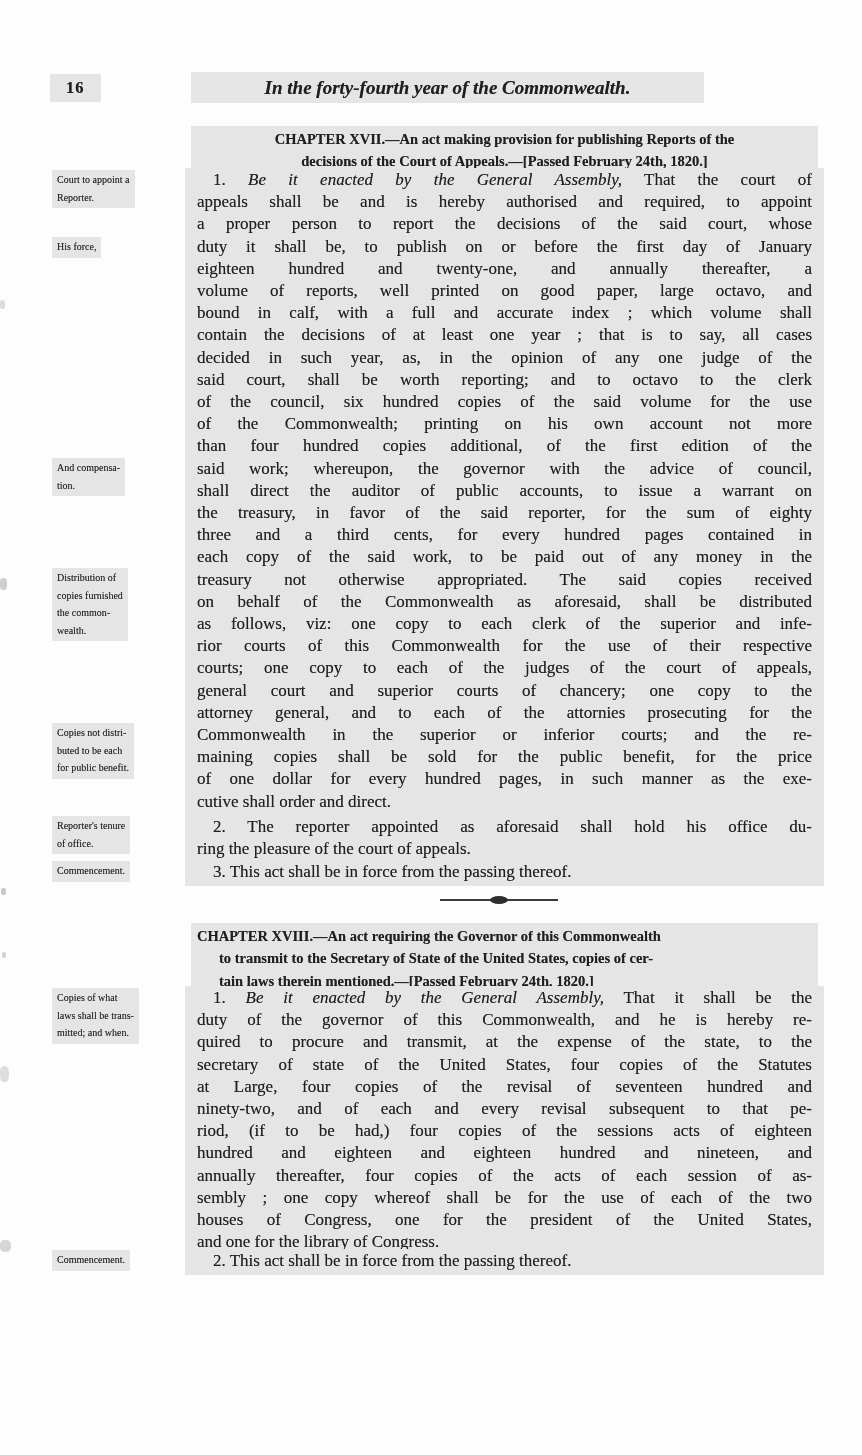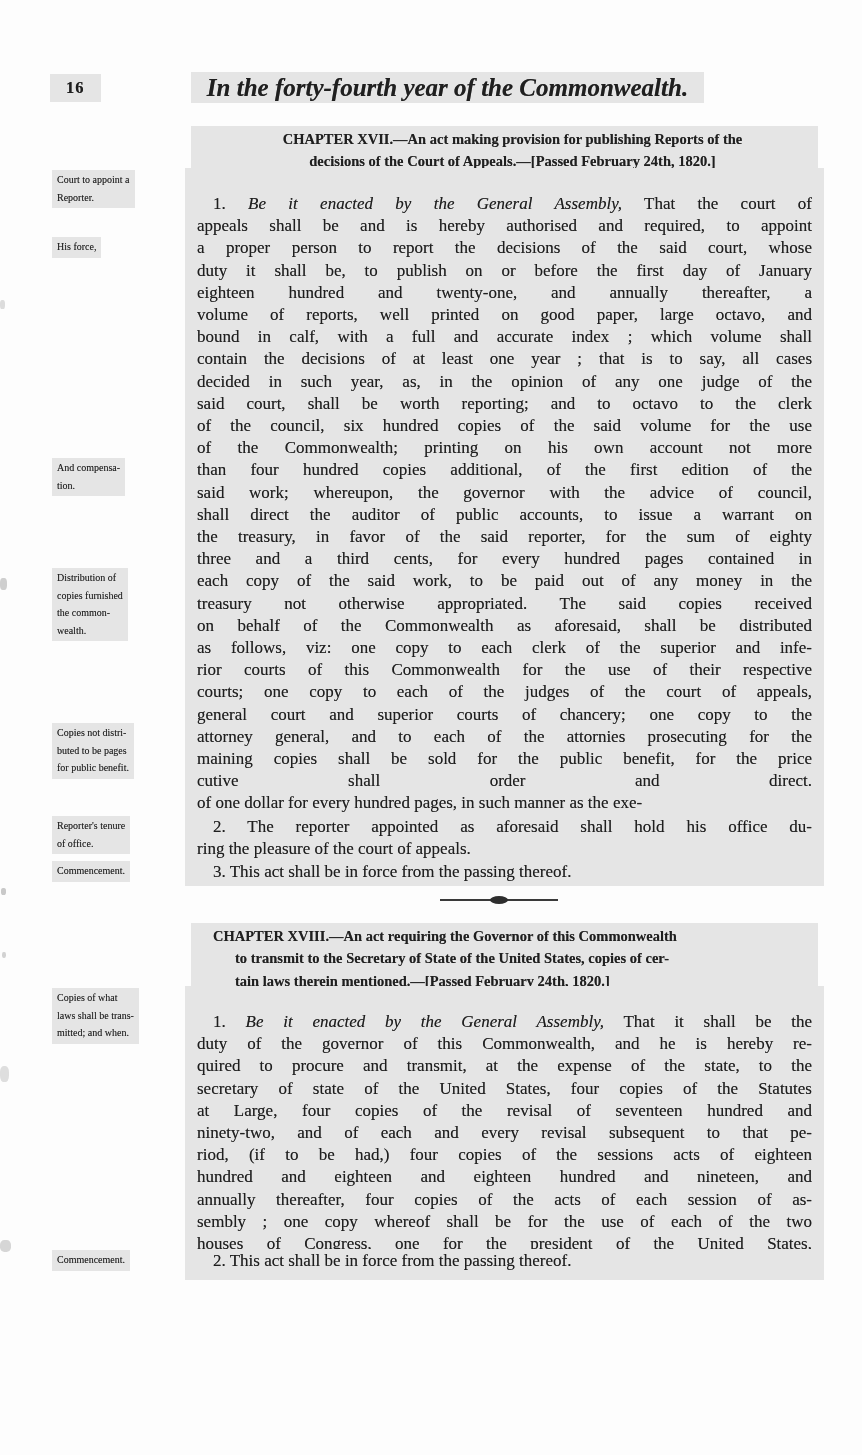--- a/index.html
+++ b/index.html
@@ -17,42 +17,42 @@
   
   .pagenum{
     position:absolute;left:50px;top:74px;
     font-weight:bold;font-size:16.5px;line-height:22px;
     padding:3px 16px;letter-spacing:1px;
     text-shadow:0 0 .6px rgba(0,0,0,.55);
   }
   
   .runhead{
     position:absolute;left:191px;top:72px;width:513px;
-    font-style:italic;font-weight:bold;font-size:25px;line-height:27px;
+    font-style:italic;font-weight:bold;font-size:19px;line-height:27px;
     text-align:center;padding:2px 0;
     text-shadow:0 0 .6px rgba(0,0,0,.5);
   }
   
   .heading{
     position:absolute;left:191px;width:627px;
     font-weight:bold;font-size:14.5px;line-height:22.3px;
     padding:2px 6px;box-sizing:border-box;
     text-shadow:0 0 .5px rgba(0,0,0,.45);
   }
-  .heading .lines > div{text-align:center;margin-left:16px;}
+  .heading .lines > div{text-align:center;}
   .heading.hang .lines > div{text-align:left;padding-left:22px;}
   .heading.hang .lines > div:first-child{text-align:left;padding-left:0;}
   
   .body{
     position:absolute;left:185px;width:639px;
     font-size:17px;line-height:22.2px;
     padding:1px 12px 3px;box-sizing:content-box;width:615px;
     text-shadow:0 0 .55px rgba(10,10,10,.5);
   }
-  .line-first{text-align:justify;text-align-last:justify;padding-left:16px;margin-top:24px;}
+  .line-first{text-align:justify;text-align-last:justify;padding-left:16px;}
   .line-first em{font-style:italic;}
   .justify-lines .lines > div{text-align:justify;text-align-last:justify;}
   .justify-lines .lines > div:last-child{text-align-last:left;}
   .indent-first .lines > div:first-child{text-indent:16px;}
   
   .note{
     position:absolute;left:52px;max-width:150px;
     font-size:10px;line-height:17.5px;
     padding:1px 5px 2px;
     text-shadow:0 0 .5px rgba(0,0,0,.4);
@@ -113,21 +113,21 @@
     <div class="lines">
         <div>Distribution of</div>
         <div>copies furnished</div>
         <div>the common-</div>
         <div>wealth.</div>
       </div>
   </div>
   <div class="note wash" style="top:723px">
     <div class="lines">
         <div>Copies not distri-</div>
-        <div>buted to be pages</div>
+        <div>buted to be each</div>
         <div>for public benefit.</div>
       </div>
   </div>
   <div class="note wash" style="top:816px">
     <div class="lines">
         <div>Reporter's tenure</div>
         <div>of office.</div>
       </div>
   </div>
   <div class="note wash" style="top:861px">
@@ -156,23 +156,24 @@
         <div>the treasury, in favor of the said reporter, for the sum of eighty</div>
         <div>three and a third cents, for every hundred pages contained in</div>
         <div>each copy of the said work, to be paid out of any money in the</div>
         <div>treasury not otherwise appropriated.  The said copies received</div>
         <div>on behalf of the Commonwealth as aforesaid, shall be distributed</div>
         <div>as follows, viz: one copy to each clerk of the superior and infe-</div>
         <div>rior courts of this Commonwealth for the use of their respective</div>
         <div>courts; one copy to each of the judges of the court of appeals,</div>
         <div>general court and superior courts of chancery; one copy to the</div>
         <div>attorney general, and to each of the attornies prosecuting for the</div>
+        <div>Commonwealth in the superior or inferior courts; and the re-</div>
         <div>maining copies shall be sold for the public benefit, for the price</div>
+        <div>of one dollar for every hundred pages, in such manner as the exe-</div>
         <div>cutive shall order and direct.</div>
-        <div>of one dollar for every hundred pages, in such manner as the exe-</div>
       </div>
   </div>
 
   <div class="body wash justify-lines indent-first" style="top:815px">
     <div class="lines">
         <div>2. The reporter appointed as aforesaid shall hold his office du-</div>
         <div>ring the pleasure of the court of appeals.</div>
       </div>
   </div>
 

